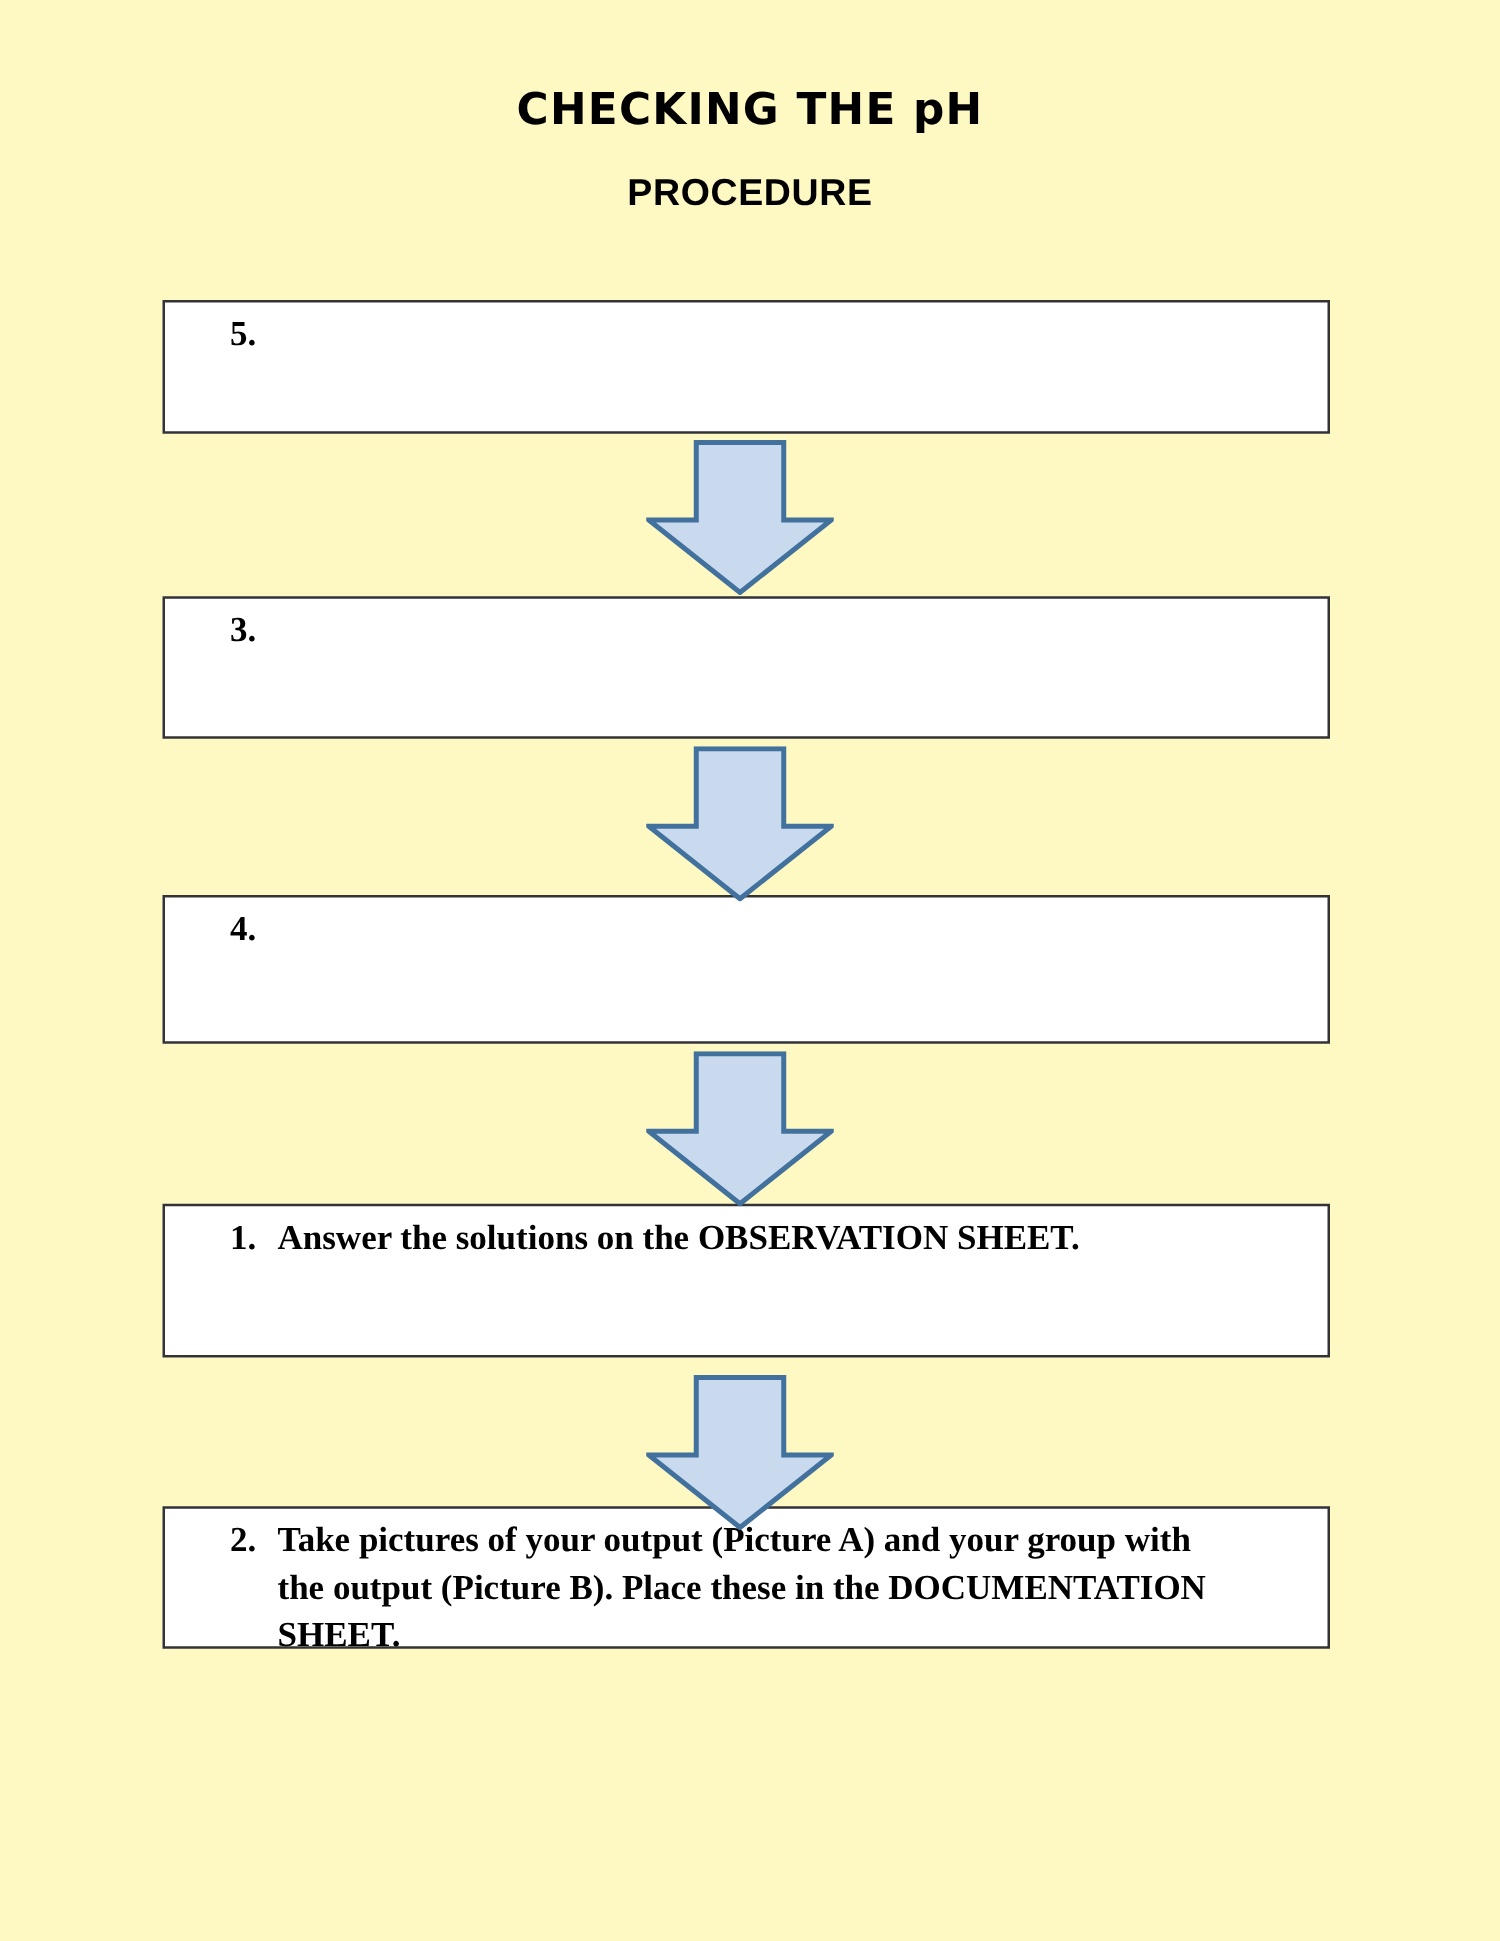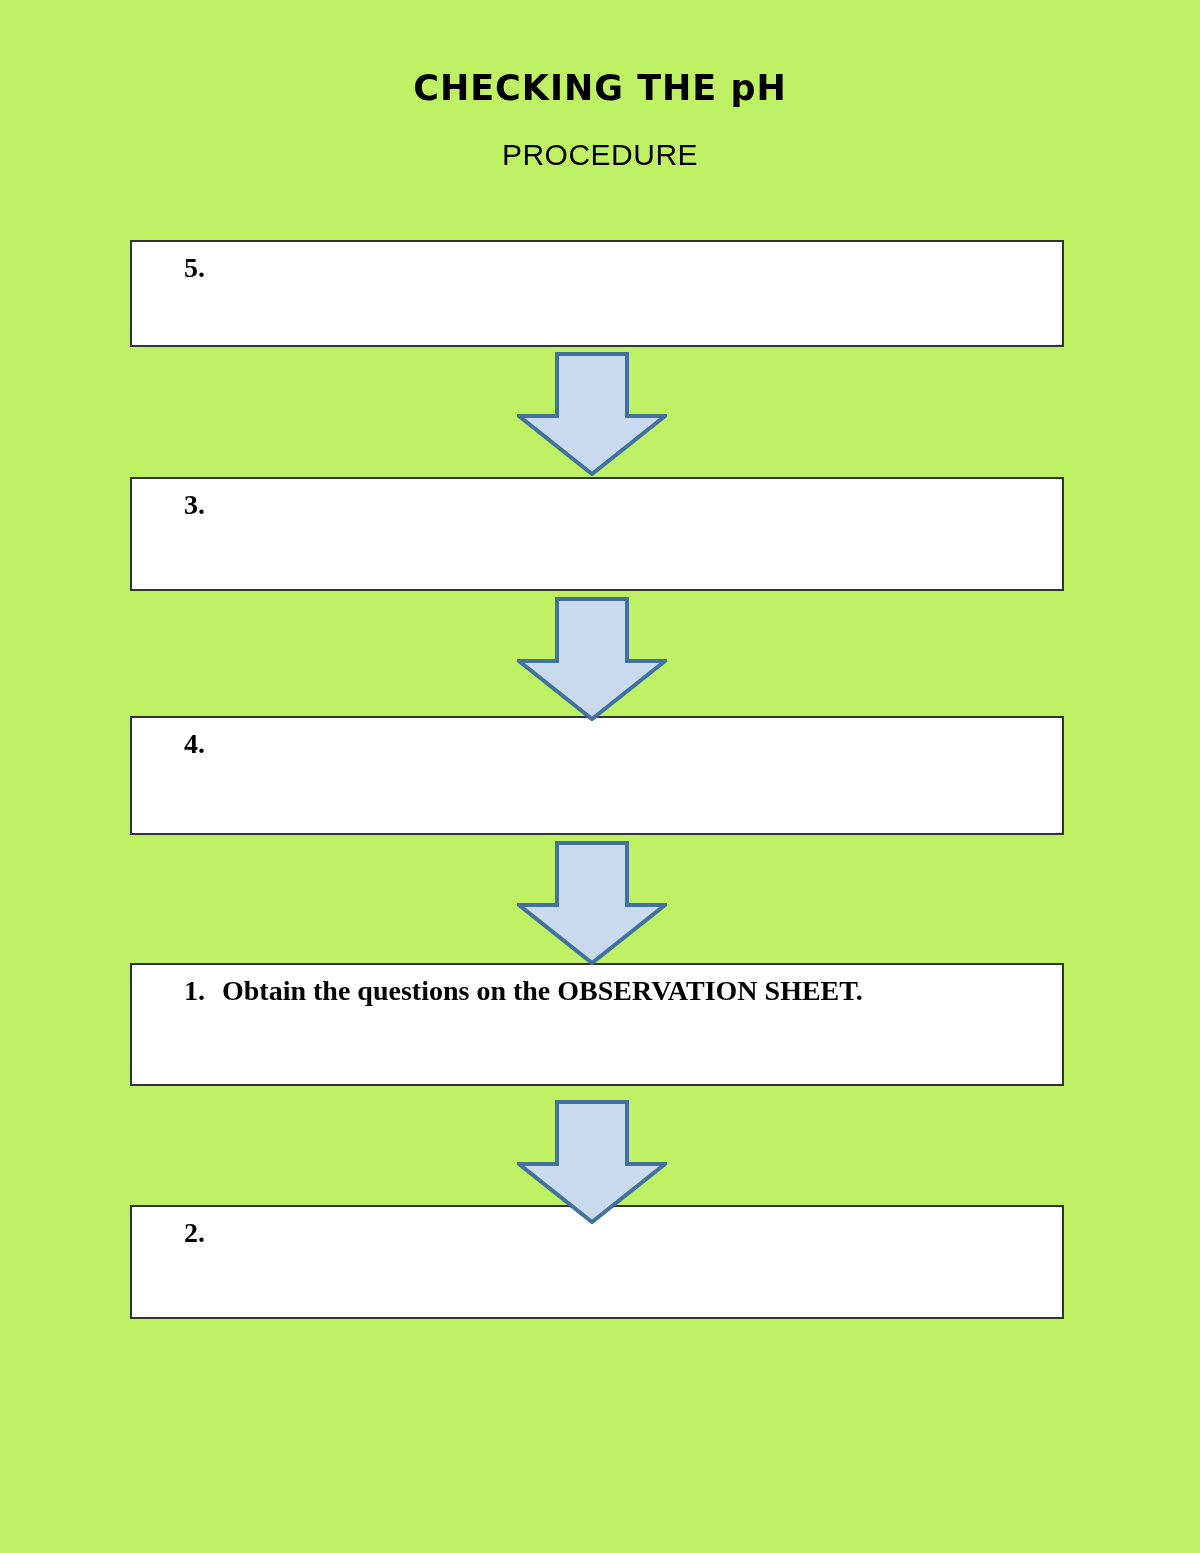--- a/index.html
+++ b/index.html
@@ -1,20 +1,20 @@
 <!DOCTYPE html>
 <html><head>
 <meta charset="utf-8">
 <style>
   html, body { margin: 0; padding: 0; background: #ffffff; }
   #page {
     position: relative;
     width: 1200px;
     height: 1553px;
-    background: #bef264;
+    background: #fef9c3;
     overflow: hidden;
     font-family: "Liberation Serif", serif;
     color: #000000;
   }
   .page-title {
     position: absolute;
     left: 0; top: 68px;
     width: 1200px;
     text-align: center;
     font-family: "DejaVu Sans", "Liberation Sans", sans-serif;
@@ -23,21 +23,21 @@
     line-height: 40px;
     letter-spacing: 1px;
     color: #000000;
   }
   .page-subtitle {
     position: absolute;
     left: 0; top: 138px;
     width: 1200px;
     text-align: center;
     font-family: "Liberation Sans", sans-serif;
-    font-weight: normal;
+    font-weight: bold;
     font-size: 30px;
     line-height: 34px;
     letter-spacing: 0.5px;
     color: #000000;
   }
   .step-box {
     position: absolute;
     left: 130px;
     width: 934px;
     border: 2px solid #333333;
@@ -102,26 +102,27 @@
   </div>
 
   <div class="flow-arrow" style="top:841px;">
     <svg viewBox="0 0 150 124" xmlns="http://www.w3.org/2000/svg">
       <polygon points="40,2 110,2 110,64 148,64 75,122 2,64 40,64" fill="#c9daee" stroke="#41719c" stroke-width="4" stroke-linejoin="miter"></polygon>
     </svg>
   </div>
 
   <div class="step-box" style="top:963px; height:123px;">
     <span class="step-number">1.</span>
-    <span class="step-text">Obtain the questions on the OBSERVATION SHEET.</span>
+    <span class="step-text">Answer the solutions on the OBSERVATION SHEET.</span>
   </div>
 
   <div class="flow-arrow" style="top:1100px;">
     <svg viewBox="0 0 150 124" xmlns="http://www.w3.org/2000/svg">
       <polygon points="40,2 110,2 110,64 148,64 75,122 2,64 40,64" fill="#c9daee" stroke="#41719c" stroke-width="4" stroke-linejoin="miter"></polygon>
     </svg>
   </div>
 
   <div class="step-box" style="top:1205px; height:114px;">
     <span class="step-number">2.</span>
+    <span class="step-text">Take pictures of your output (Picture A) and your group with<br>the output (Picture B). Place these in the DOCUMENTATION<br>SHEET.</span>
   </div>
 
 </div>
 
 </body></html>

